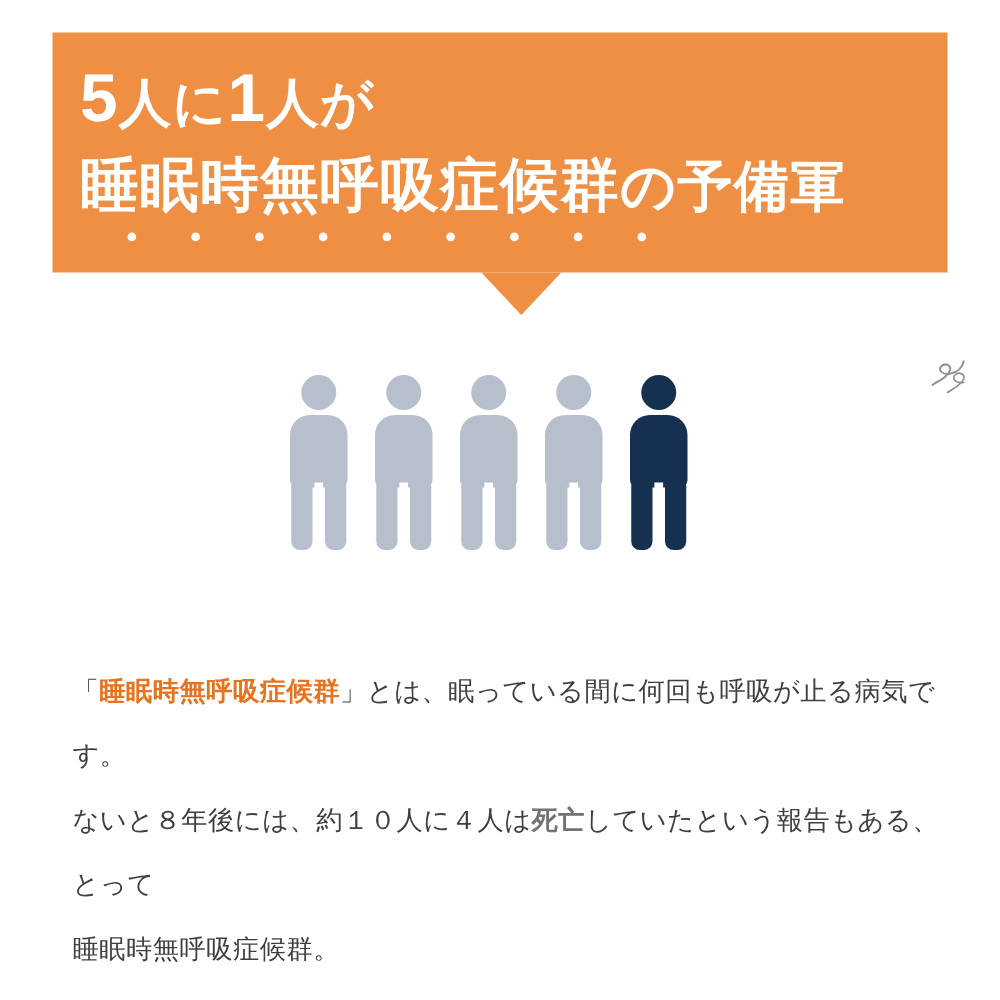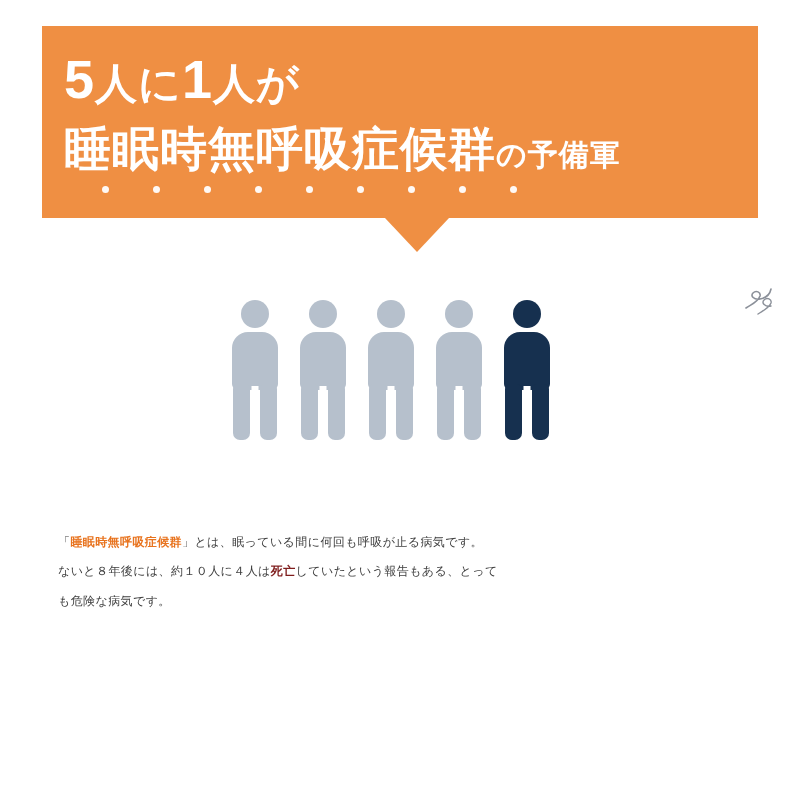--- a/index.html
+++ b/index.html
@@ -49,21 +49,21 @@
     font-size: 42px;
     font-weight: bold;
     letter-spacing: 1px;
     margin-top: 10px;
     white-space: nowrap;
   }
   .headline-2 .big {
     font-size: 47px;
   }
   .headline-2 .small {
-    font-size: 30px;
+    font-size: 44px;
   }
   .dots {
     position: absolute;
     left: 60px;
     top: 160px;
     width: 600px;
     display: flex;
     justify-content: flex-start;
     gap: 44px;
   }
@@ -145,31 +145,31 @@
     height: 42px;
     color: #8b9099;
   }
 
   
   .body-text {
     position: absolute;
     left: 58px;
     top: 528px;
     width: 700px;
-    font-size: 12px;
+    font-size: 21px;
     line-height: 2.45;
     color: #3f3f3f;
     letter-spacing: 0.4px;
   }
   .body-text .hl-orange {
     color: #e8731e;
     font-weight: bold;
   }
   .body-text .hl-red {
-    color: #7f1d1d;
+    color: #737373;
     font-weight: bold;
   }
   .body-text p {
     margin: 0;
   }
 </style>
 </head>
 <body>
 
 <div class="page">
@@ -237,16 +237,16 @@
       <svg width="50" height="42" viewBox="0 0 50 42" fill="none" xmlns="http://www.w3.org/2000/svg">
         <path d="M8 30 C14 26, 20 24, 22 18 C23 14, 18 12, 15 15 C12 18, 16 22, 22 21 C28 20, 32 16, 33 11" stroke="#8b9099" stroke-width="1.6" fill="none" stroke-linecap="round"></path>
         <path d="M20 36 C26 32, 31 30, 33 25 C34 21, 29 19, 26 22 C23 25, 27 29, 33 28" stroke="#8b9099" stroke-width="1.4" fill="none" stroke-linecap="round"></path>
       </svg>
     </div>
   </div>
 
   <div class="body-text">
     <p><span>「</span><span class="hl-orange">睡眠時無呼吸症候群</span><span>」とは、眠っている間に何回も呼吸が止る病気です。</span></p>
     <p><span>ないと８年後には、約１０人に４人は</span><span class="hl-red">死亡</span><span>していたという報告もある、とって</span></p>
-    <p>も危険な病気です。</p>
+    <p>睡眠時無呼吸症候群。</p>
   </div>
 
 </div>
 
 </body></html>

